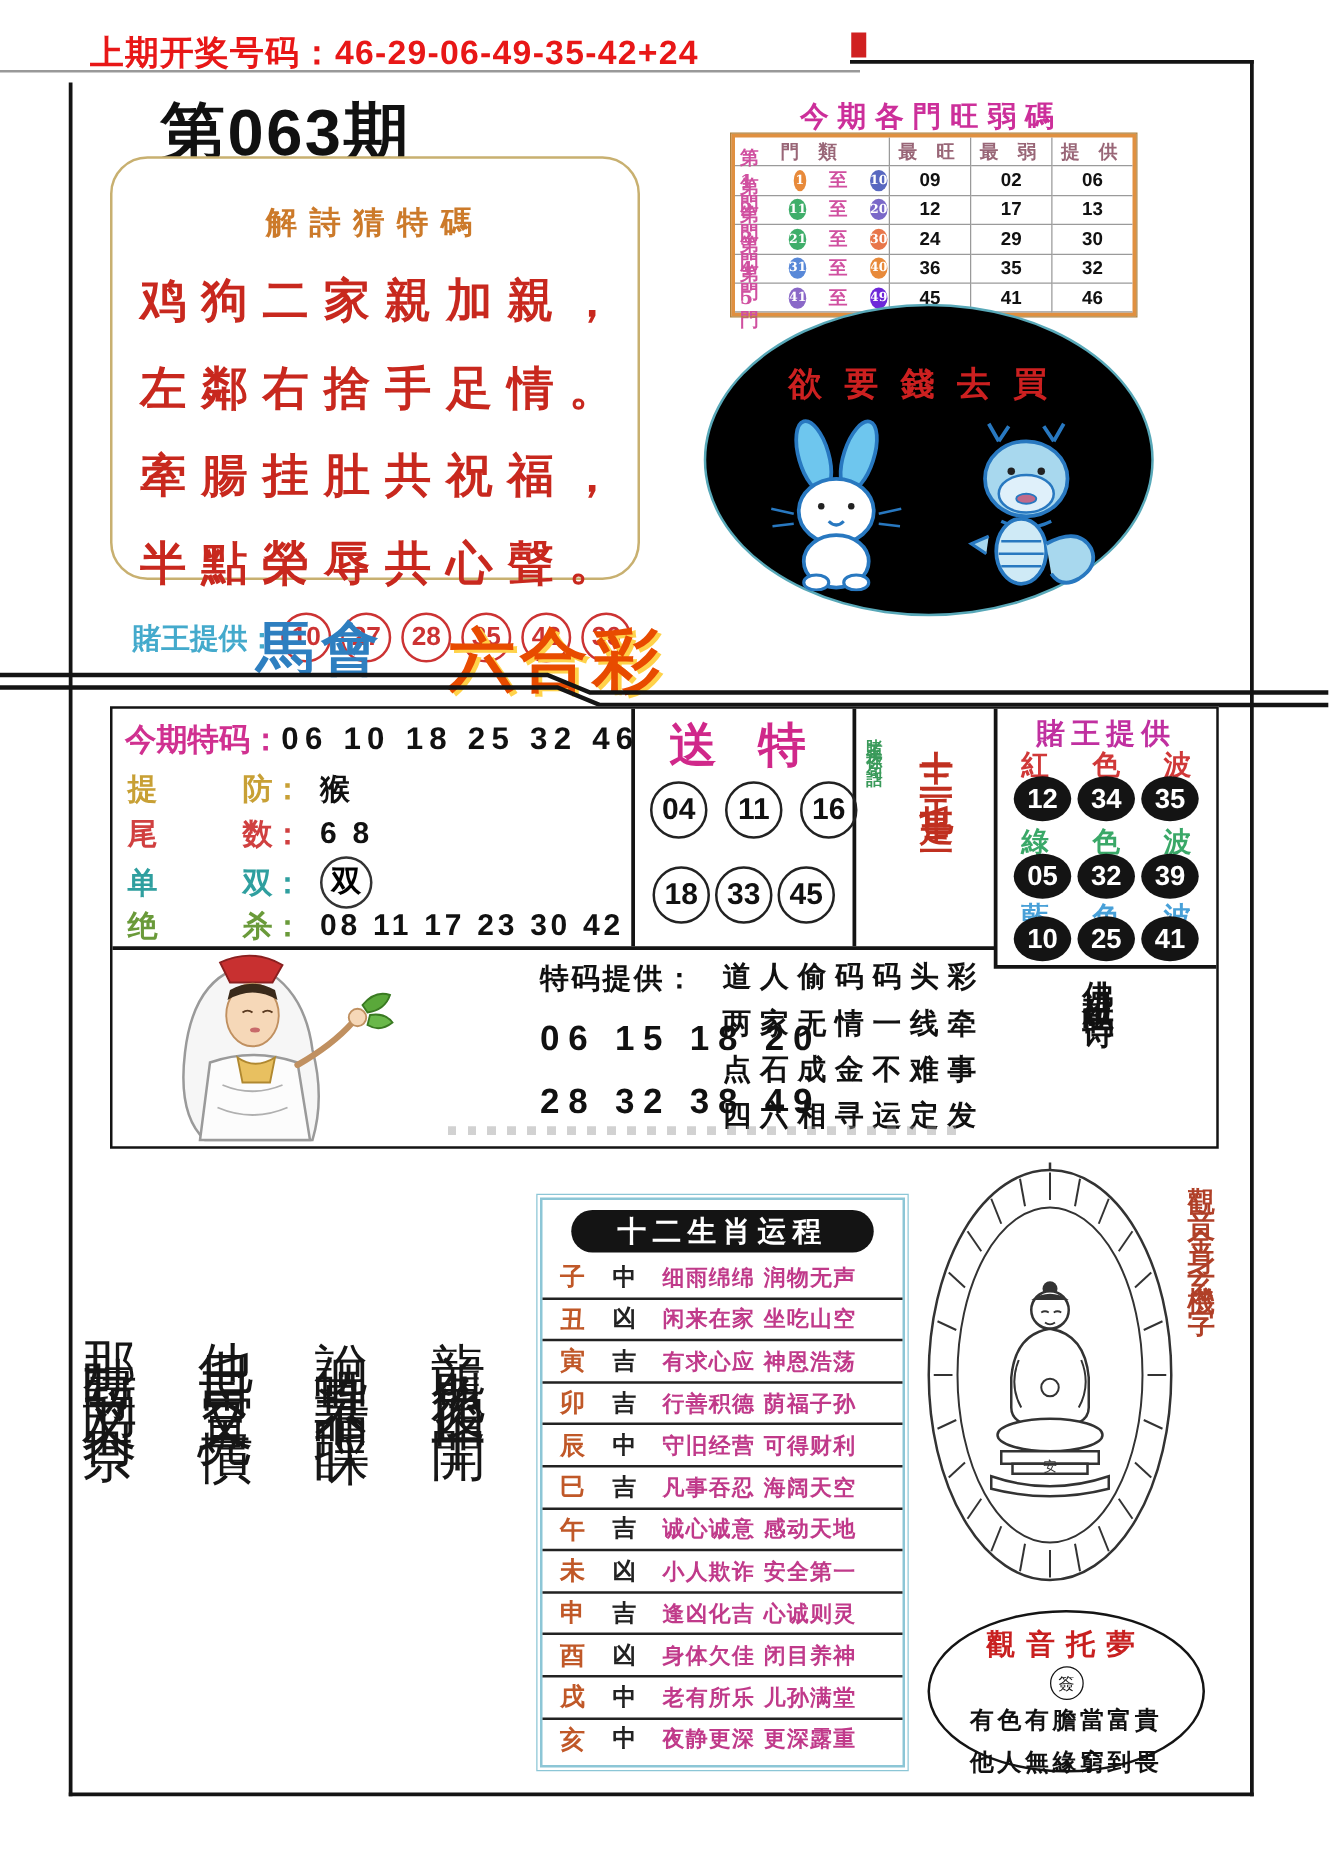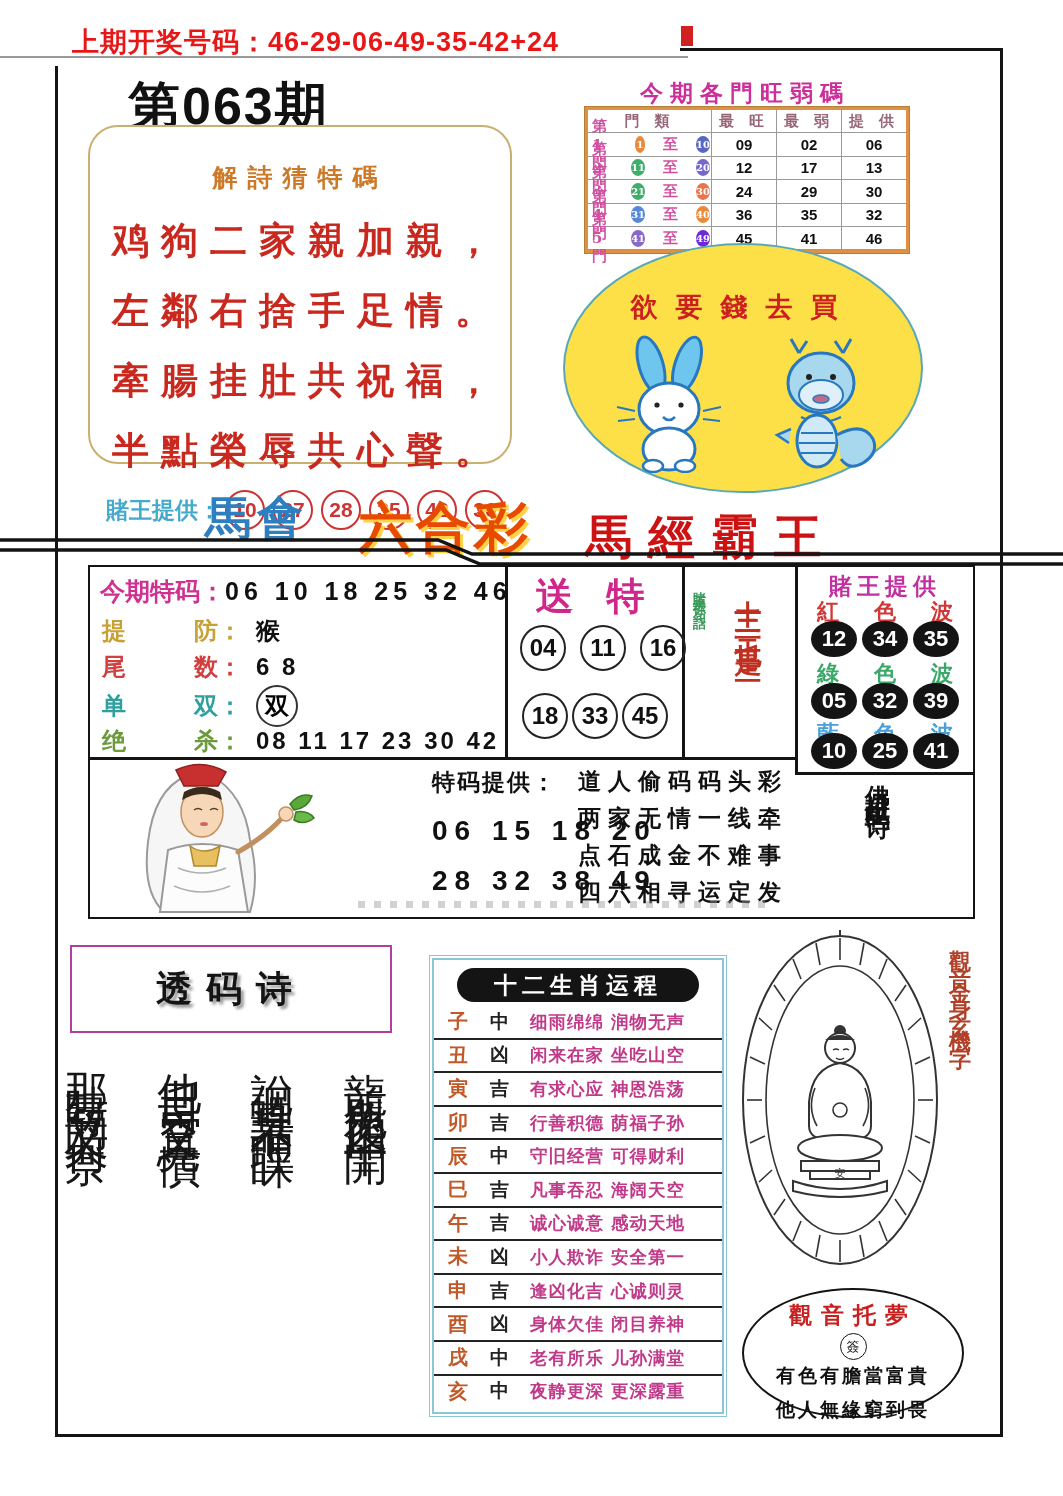--- a/index.html
+++ b/index.html
@@ -27,21 +27,21 @@
   .gcirc{display:inline-block;width:17px;height:17px;border-radius:50%;color:#fff;
          font-size:10px;line-height:17px;text-align:center;font-weight:bold;margin:0 1px;}
   
   .poem-box{border:2.5px solid #c8b070;border-radius:30px;background:#fff;}
   .poem-title{color:#cc7a2a;font-weight:bold;font-size:25px;letter-spacing:10px;text-align:center;}
   .poem-line{color:#c8281e;font-weight:bold;font-size:37px;letter-spacing:12px;white-space:nowrap;}
   .prov-label{color:#44aacc;font-weight:bold;font-size:23px;}
   .pcirc{display:inline-block;width:36px;height:36px;border:2px solid #cc3333;border-radius:50%;
          color:#cc3333;font-weight:bold;font-size:21px;line-height:36px;text-align:center;margin:0 4px;}
   
-  .wish-ellipse{border:2px solid #58a8b8;border-radius:50%;background:#fde047;}
+  .wish-ellipse{border:2px solid #58a8b8;border-radius:50%;background:#000000;}
   .wish-text{color:#cc2020;font-weight:bold;font-size:27px;letter-spacing:18px;text-align:center;}
   
   .club{color:#2e7fc0;font-weight:bold;font-size:46px;letter-spacing:6px;font-family:"DejaVu Serif",serif;}
   .lottery{color:#e84b00;font-weight:bold;font-size:54px;letter-spacing:4px;
            text-shadow:3px 3px 0 #ffd24a;font-family:"DejaVu Serif",serif;}
   .masthead{color:#cc1212;font-weight:bold;font-size:47px;letter-spacing:16px;}
   
   .panel{border:2.5px solid #141414;background:#fff;}
   .sp-label{color:#d03090;font-weight:bold;font-size:25px;}
   .sp-nums{color:#111;font-weight:bold;font-size:25px;letter-spacing:5px;}
@@ -216,21 +216,20 @@
       <path d="M40,80 q20,10 40,0" fill="none" stroke="#2878c0" stroke-width="2.5"></path>
       <ellipse cx="56" cy="104" rx="20" ry="26" fill="#cfeaf6" stroke="#2878c0" stroke-width="3"></ellipse>
       <path d="M40,96 h32 M38,106 h36 M40,116 h32" stroke="#2878c0" stroke-width="2"></path>
       <path d="M76,98 q26,-14 36,4 q6,14 -10,24 q-14,8 -22,-4" fill="#a8d8ee" stroke="#2878c0" stroke-width="3"></path>
       <path d="M30,92 l-14,6 l12,8" fill="#a8d8ee" stroke="#2878c0" stroke-width="2.5"></path>
     </svg>
   </div>
 
   <div class="abs club" style="left:205px;top:488px;">馬會</div>
   <div class="abs lottery" style="left:358px;top:492px;">六合彩</div>
-  <div class="abs masthead" style="left:585px;top:506px;">馬經霸王</div>
   <svg class="abs" style="left:0;top:526px;" width="1063" height="46">
     <path d="M0,14 H438 L472,28 H1063" stroke="#141414" stroke-width="3.5" fill="none"></path>
     <path d="M0,24 H446 L480,38 H1063" stroke="#141414" stroke-width="3.5" fill="none"></path>
   </svg>
 
   <div class="abs panel" style="left:88px;top:565px;width:883px;height:350px;">
 
     <div class="abs line" style="left:415px;top:0;width:2.5px;height:190px;"></div>
     <div class="abs line" style="left:592px;top:0;width:2.5px;height:190px;"></div>
     <div class="abs line" style="left:705px;top:0;width:2.5px;height:205px;"></div>
@@ -338,23 +337,20 @@
     <div class="abs temple-poem" style="left:488px;top:196px;">
       <div>道人偷码码头彩</div>
       <div>两家无情一线牵</div>
       <div>点石成金不难事</div>
       <div>四六相寻运定发</div>
     </div>
     <div class="abs vert temple-vert" style="left:772px;top:198px;height:146px;">佛祖献码诗</div>
     <div class="abs blur-row" style="left:268px;top:334px;width:410px;"></div>
   </div>
 
-  <div class="abs touma-box" style="left:70px;top:945px;width:318px;height:84px;">
-    <span class="touma-title">透码诗</span>
-  </div>
   <div class="abs cols" style="left:58px;top:1038px;width:338px;height:398px;">
     <div class="col">龍前兔後四十開</div>
     <div class="col">說個真話不理睬</div>
     <div class="col">他日司空又見慣</div>
     <div class="col">那時尋的又何奈</div>
   </div>
 
   <div class="abs zd-box" style="left:432px;top:958px;width:288px;height:452px;">
     <div class="zd-title">十二生肖运程</div>
     <div>

